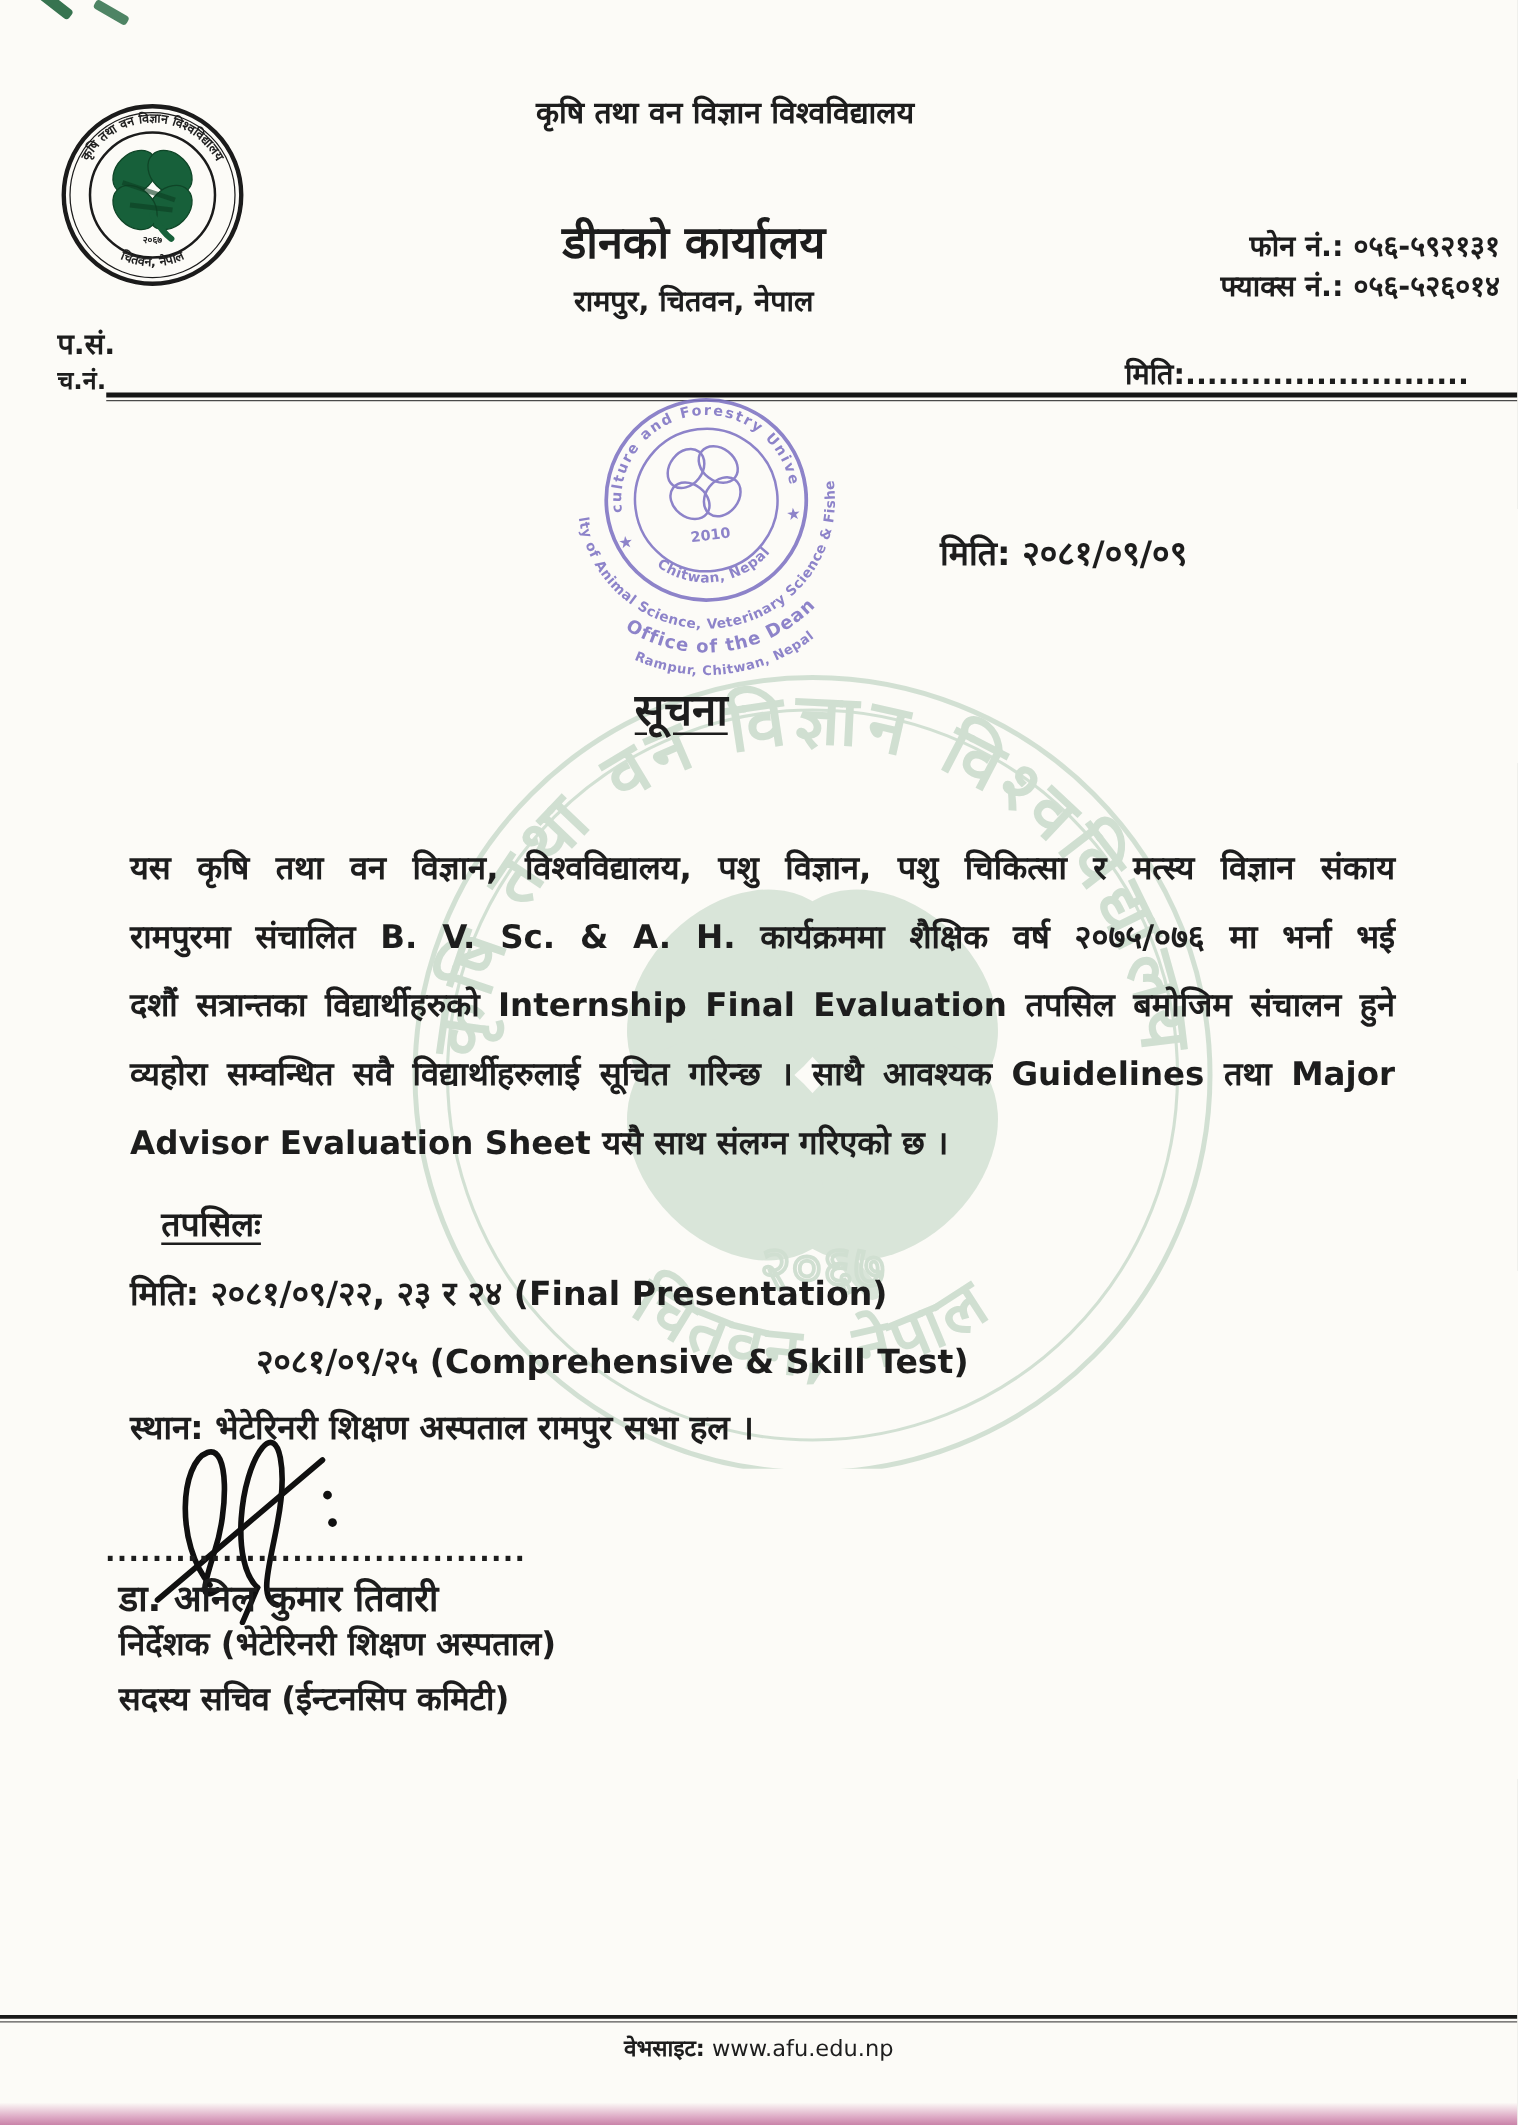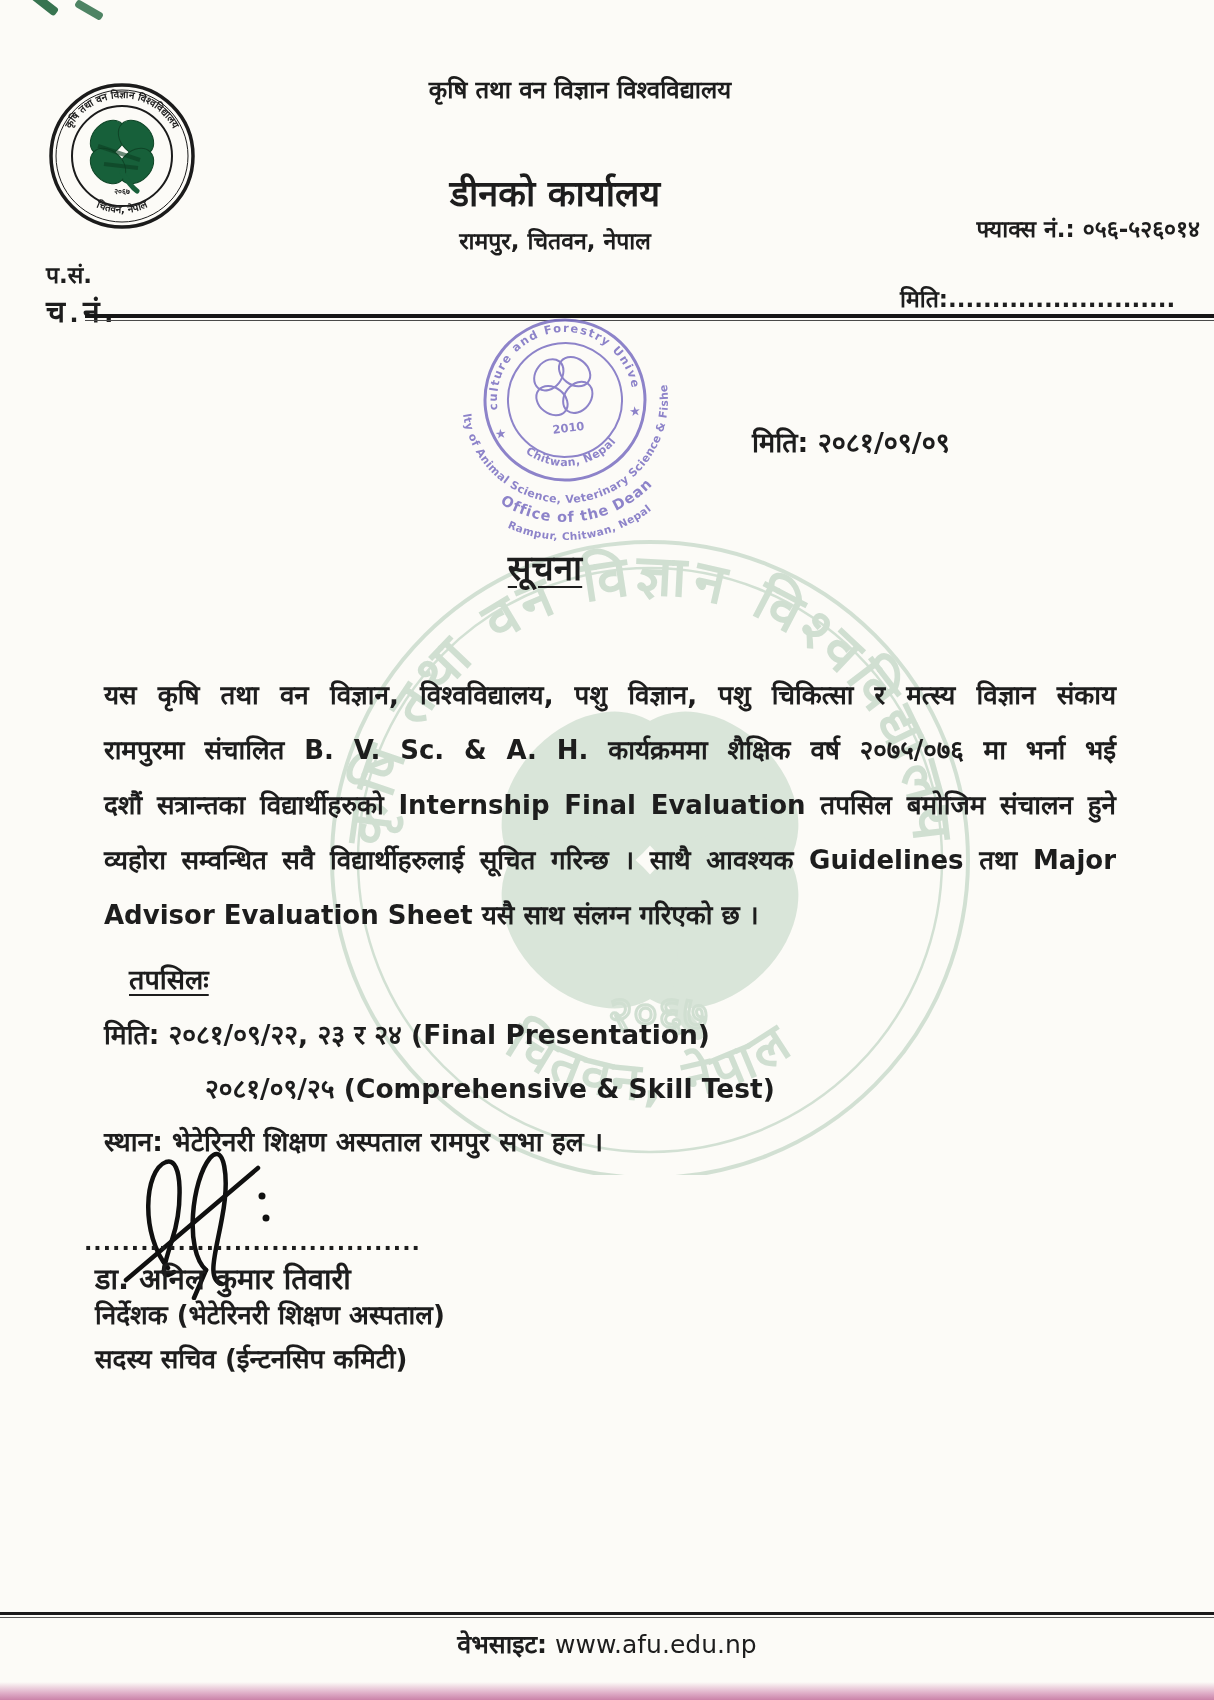--- a/index.html
+++ b/index.html
@@ -12,38 +12,38 @@
   .abs{position:absolute;}
   .ctr{text-align:center;}
   .b{font-weight:bold;}
   .uni-top{left:200px;top:72px;width:760px;font-size:24px;}
   .faculty{left:105px;top:110px;width:900px;font-size:39px;letter-spacing:.5px;}
   .office{left:105px;top:168px;width:900px;font-size:36px;}
   .address{left:105px;top:224px;width:900px;font-size:23px;}
   .contact{left:830px;width:370px;text-align:right;font-size:23px;}
   .phone{top:180px;} .fax{top:212px;}
   .refno{left:46px;top:258px;font-size:23px;}
-  .dispno{left:46px;top:290px;font-size:30px;font-family:Liberation Mono, monospace;}
+  .dispno{left:46px;top:290px;font-size:20px;}
   .date-dotted{left:900px;top:282px;font-size:23px;}
   .rule{left:85px;right:0;top:314px;height:2px;border-top:4px solid #161616;border-bottom:1px solid #4a4a4a;}
   .issue-date{left:752px;top:423px;font-size:27px;}
   .notice-title{left:105px;top:543px;width:880px;font-size:35px;text-decoration:underline;text-underline-offset:6px;text-decoration-thickness:2px;}
   .body-block{left:104px;top:668px;width:1012px;font-size:26px;font-weight:600;line-height:55px;}
   .body-block .ln{height:55px;white-space:nowrap;}
   .body-block .jl{text-align:justify;text-align-last:justify;}
   .sched-head{left:104px;top:960px;font-size:27px;text-decoration:underline;text-underline-offset:5px;text-decoration-thickness:2px;margin-left:25px;}
   .sched1{left:104px;top:1016px;font-size:26.5px;font-weight:600;}
   .sched2{left:205px;top:1070px;font-size:26.5px;font-weight:600;}
   .venue{left:104px;top:1123px;font-size:26.5px;font-weight:600;text-align:right;}
   .sig-dots{left:84px;top:1230px;font-size:22px;font-weight:bold;letter-spacing:1px;}
   .sig-name{left:95px;top:1258px;font-size:29px;font-weight:600;}
   .sig-title1{left:95px;top:1296px;font-size:26px;font-weight:600;}
   .sig-title2{left:95px;top:1340px;font-size:26px;font-weight:600;}
   .footer-rule{left:0;right:0;top:1612px;height:2px;border-top:3px solid #1a1a1a;border-bottom:1px solid #555;}
-  .footer-text{left:0;top:1626px;width:1214px;text-align:center;font-size:25px;}
+  .footer-text{left:0;top:1626px;width:1214px;text-align:center;font-size:18px;}
   .footer-text .url{font-weight:normal;}
   .pink-band{left:0;right:0;bottom:0;height:18px;background:linear-gradient(to bottom,rgba(216,156,190,0),rgba(211,142,180,.75) 65%,rgba(196,118,160,.9));}
   .scan-mark{background:#145c33;border-radius:3px;opacity:.85;}
   .wm{opacity:.38;}
   .stamp{opacity:.85;}
 </style>
 </head>
 <body>
 
 <div class="page">
@@ -95,20 +95,21 @@
     <path d="M 52 66 l 42 14 M 58 84 l 34 4" stroke="#0b3d22" stroke-width="4" opacity=".6" fill="none"></path>
     <text x="76" y="114" text-anchor="middle" font-size="7.5" font-weight="bold" fill="#222">२०६७</text>
     <text font-size="10" font-weight="bold" fill="#222">
       <textPath href="#lgBot" startOffset="50%" text-anchor="middle">चितवन, नेपाल</textPath>
     </text>
   </svg>
 
   <div class="abs ctr b uni-top">कृषि तथा वन विज्ञान विश्वविद्यालय</div>
   <div class="abs ctr b office">डीनको कार्यालय</div>
   <div class="abs ctr b address">रामपुर, चितवन, नेपाल</div>
+  <div class="abs b contact phone">फोन नं.: ०५६-५९२१३१</div>
   <div class="abs b contact fax">फ्याक्स नं.: ०५६-५२६०१४</div>
   <div class="abs b refno">प.सं.</div>
   <div class="abs b dispno">च.नं.</div>
   <div class="abs b date-dotted">मिति:..........................</div>
   <div class="abs rule"></div>
 
   <svg class="abs stamp" style="left:415px;top:308px;" width="330" height="260" viewBox="-15 0 330 260">
     <defs>
       <path id="stTop" d="M 67,92 A 68,68 0 0 1 203,92"></path>
       <path id="stChit" d="M 69,92 A 66,66 0 0 0 201,92"></path>

